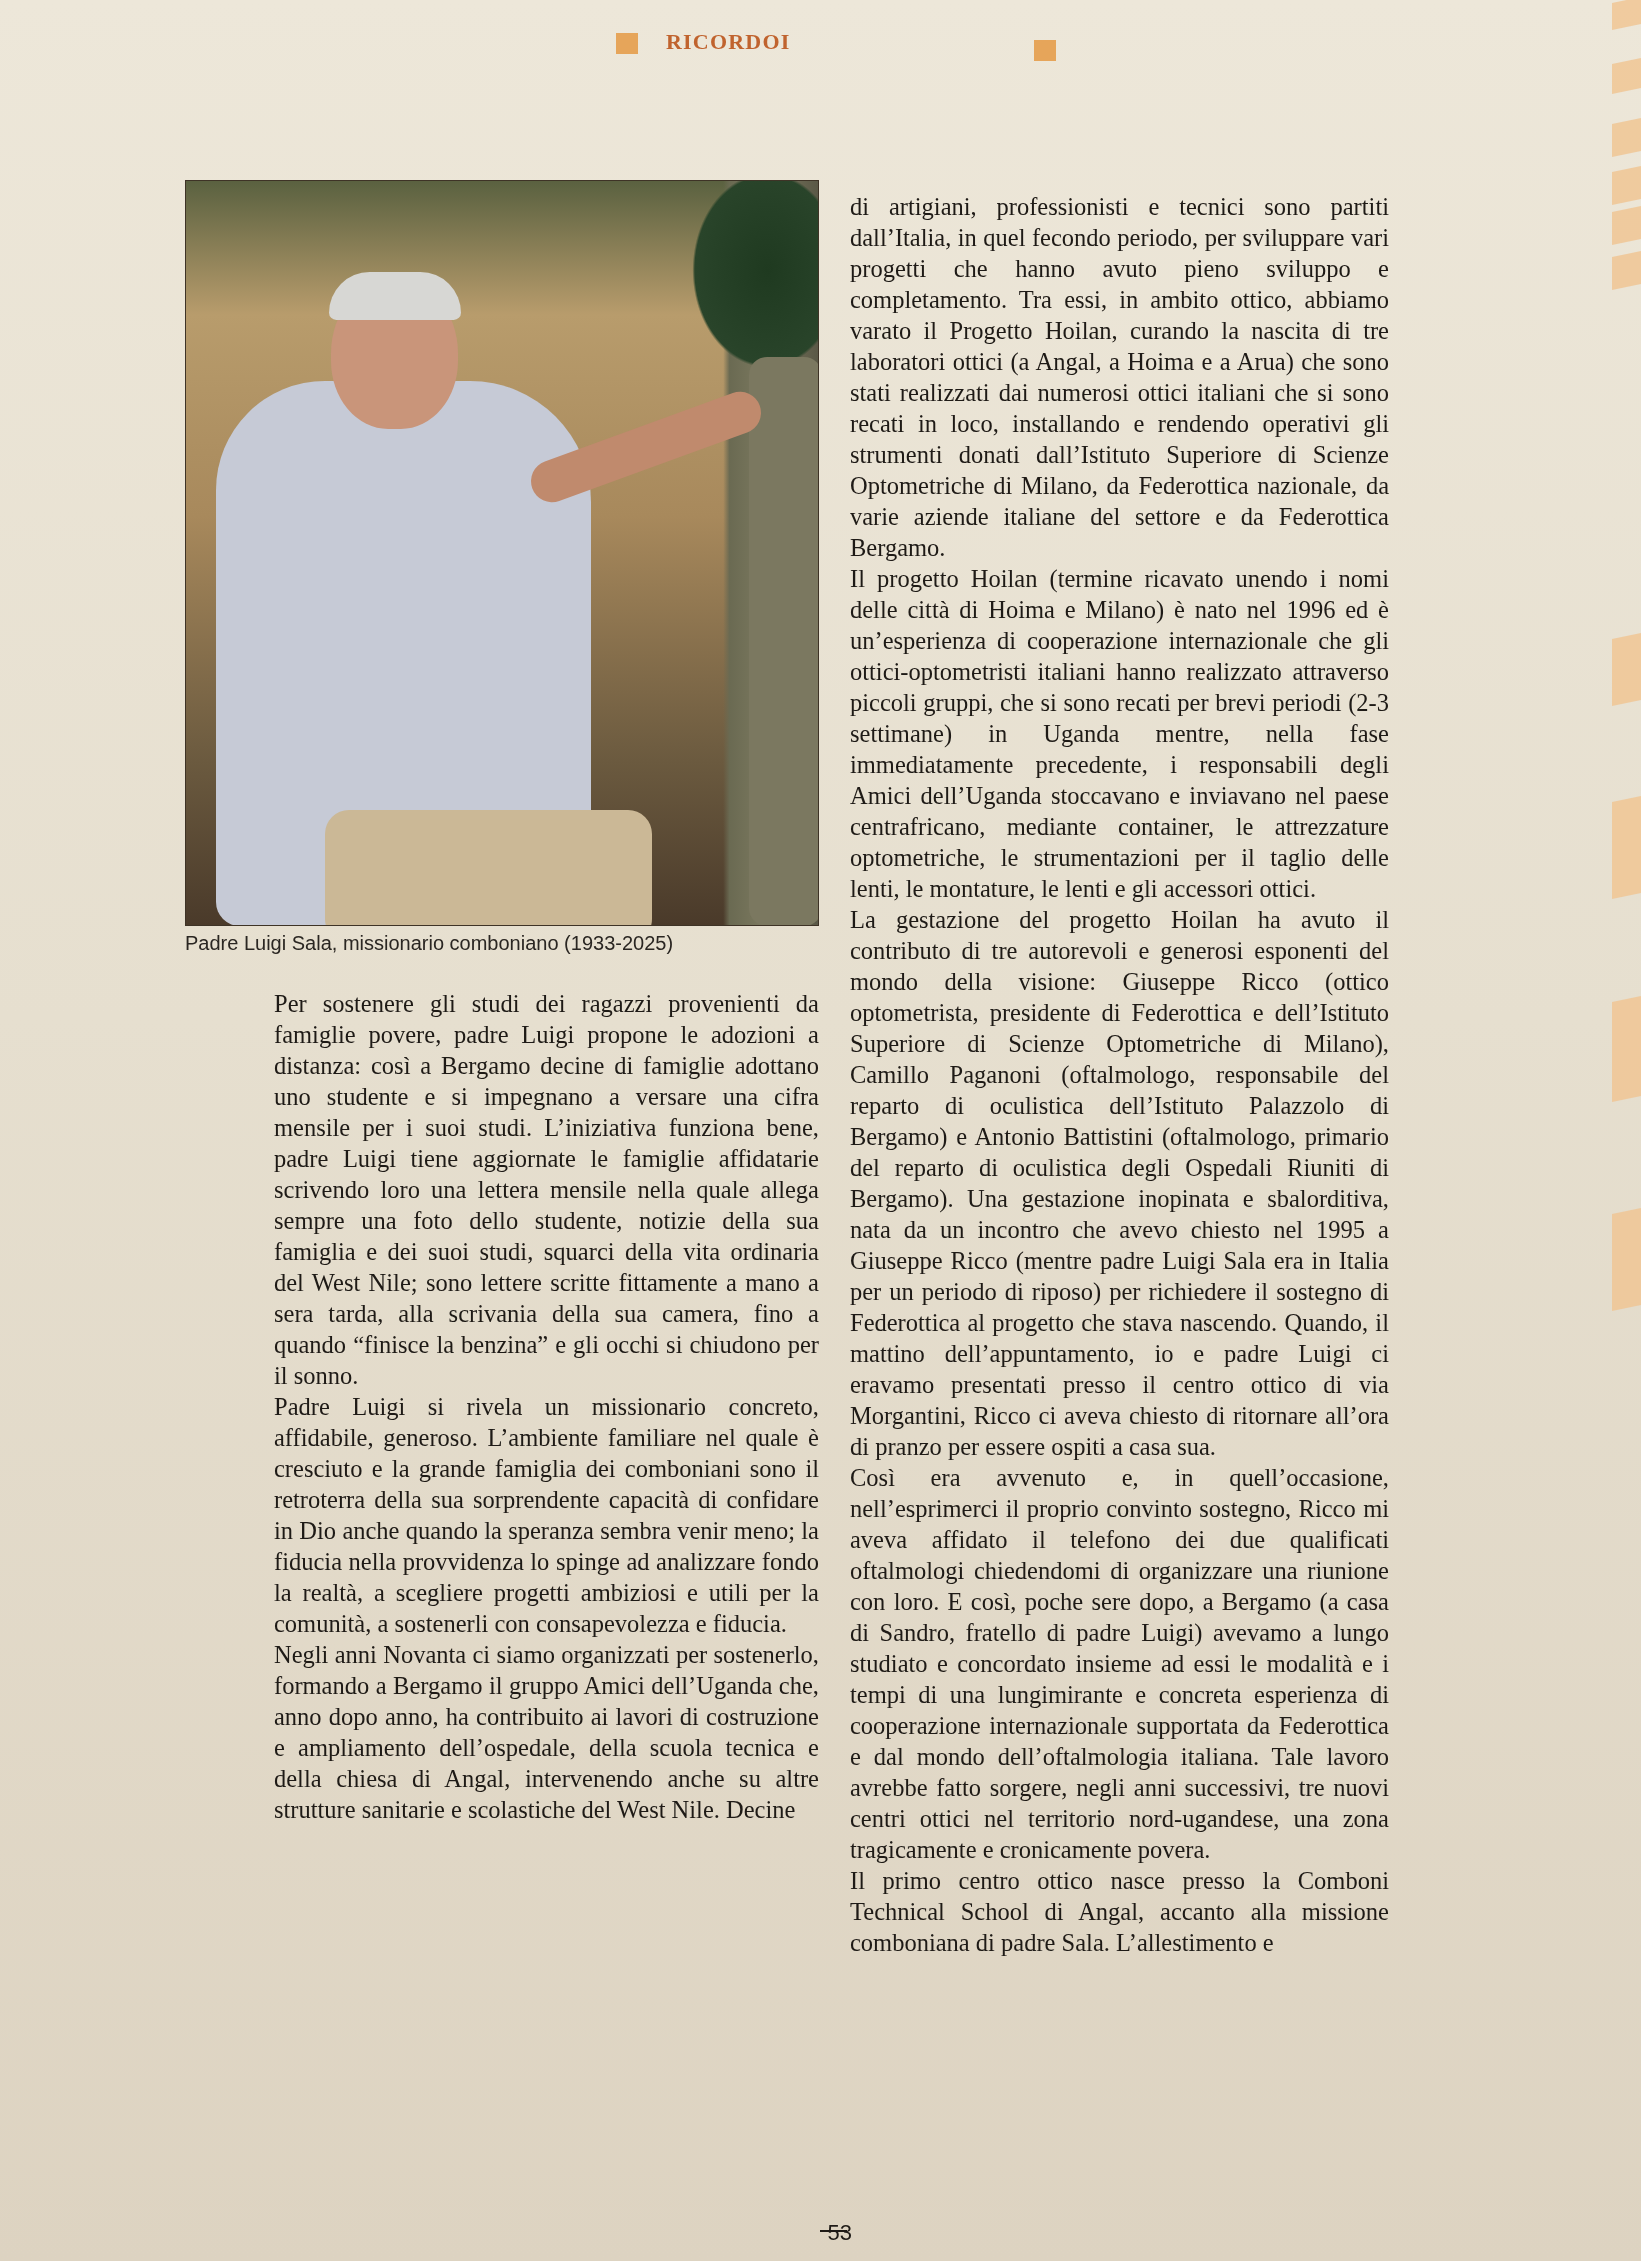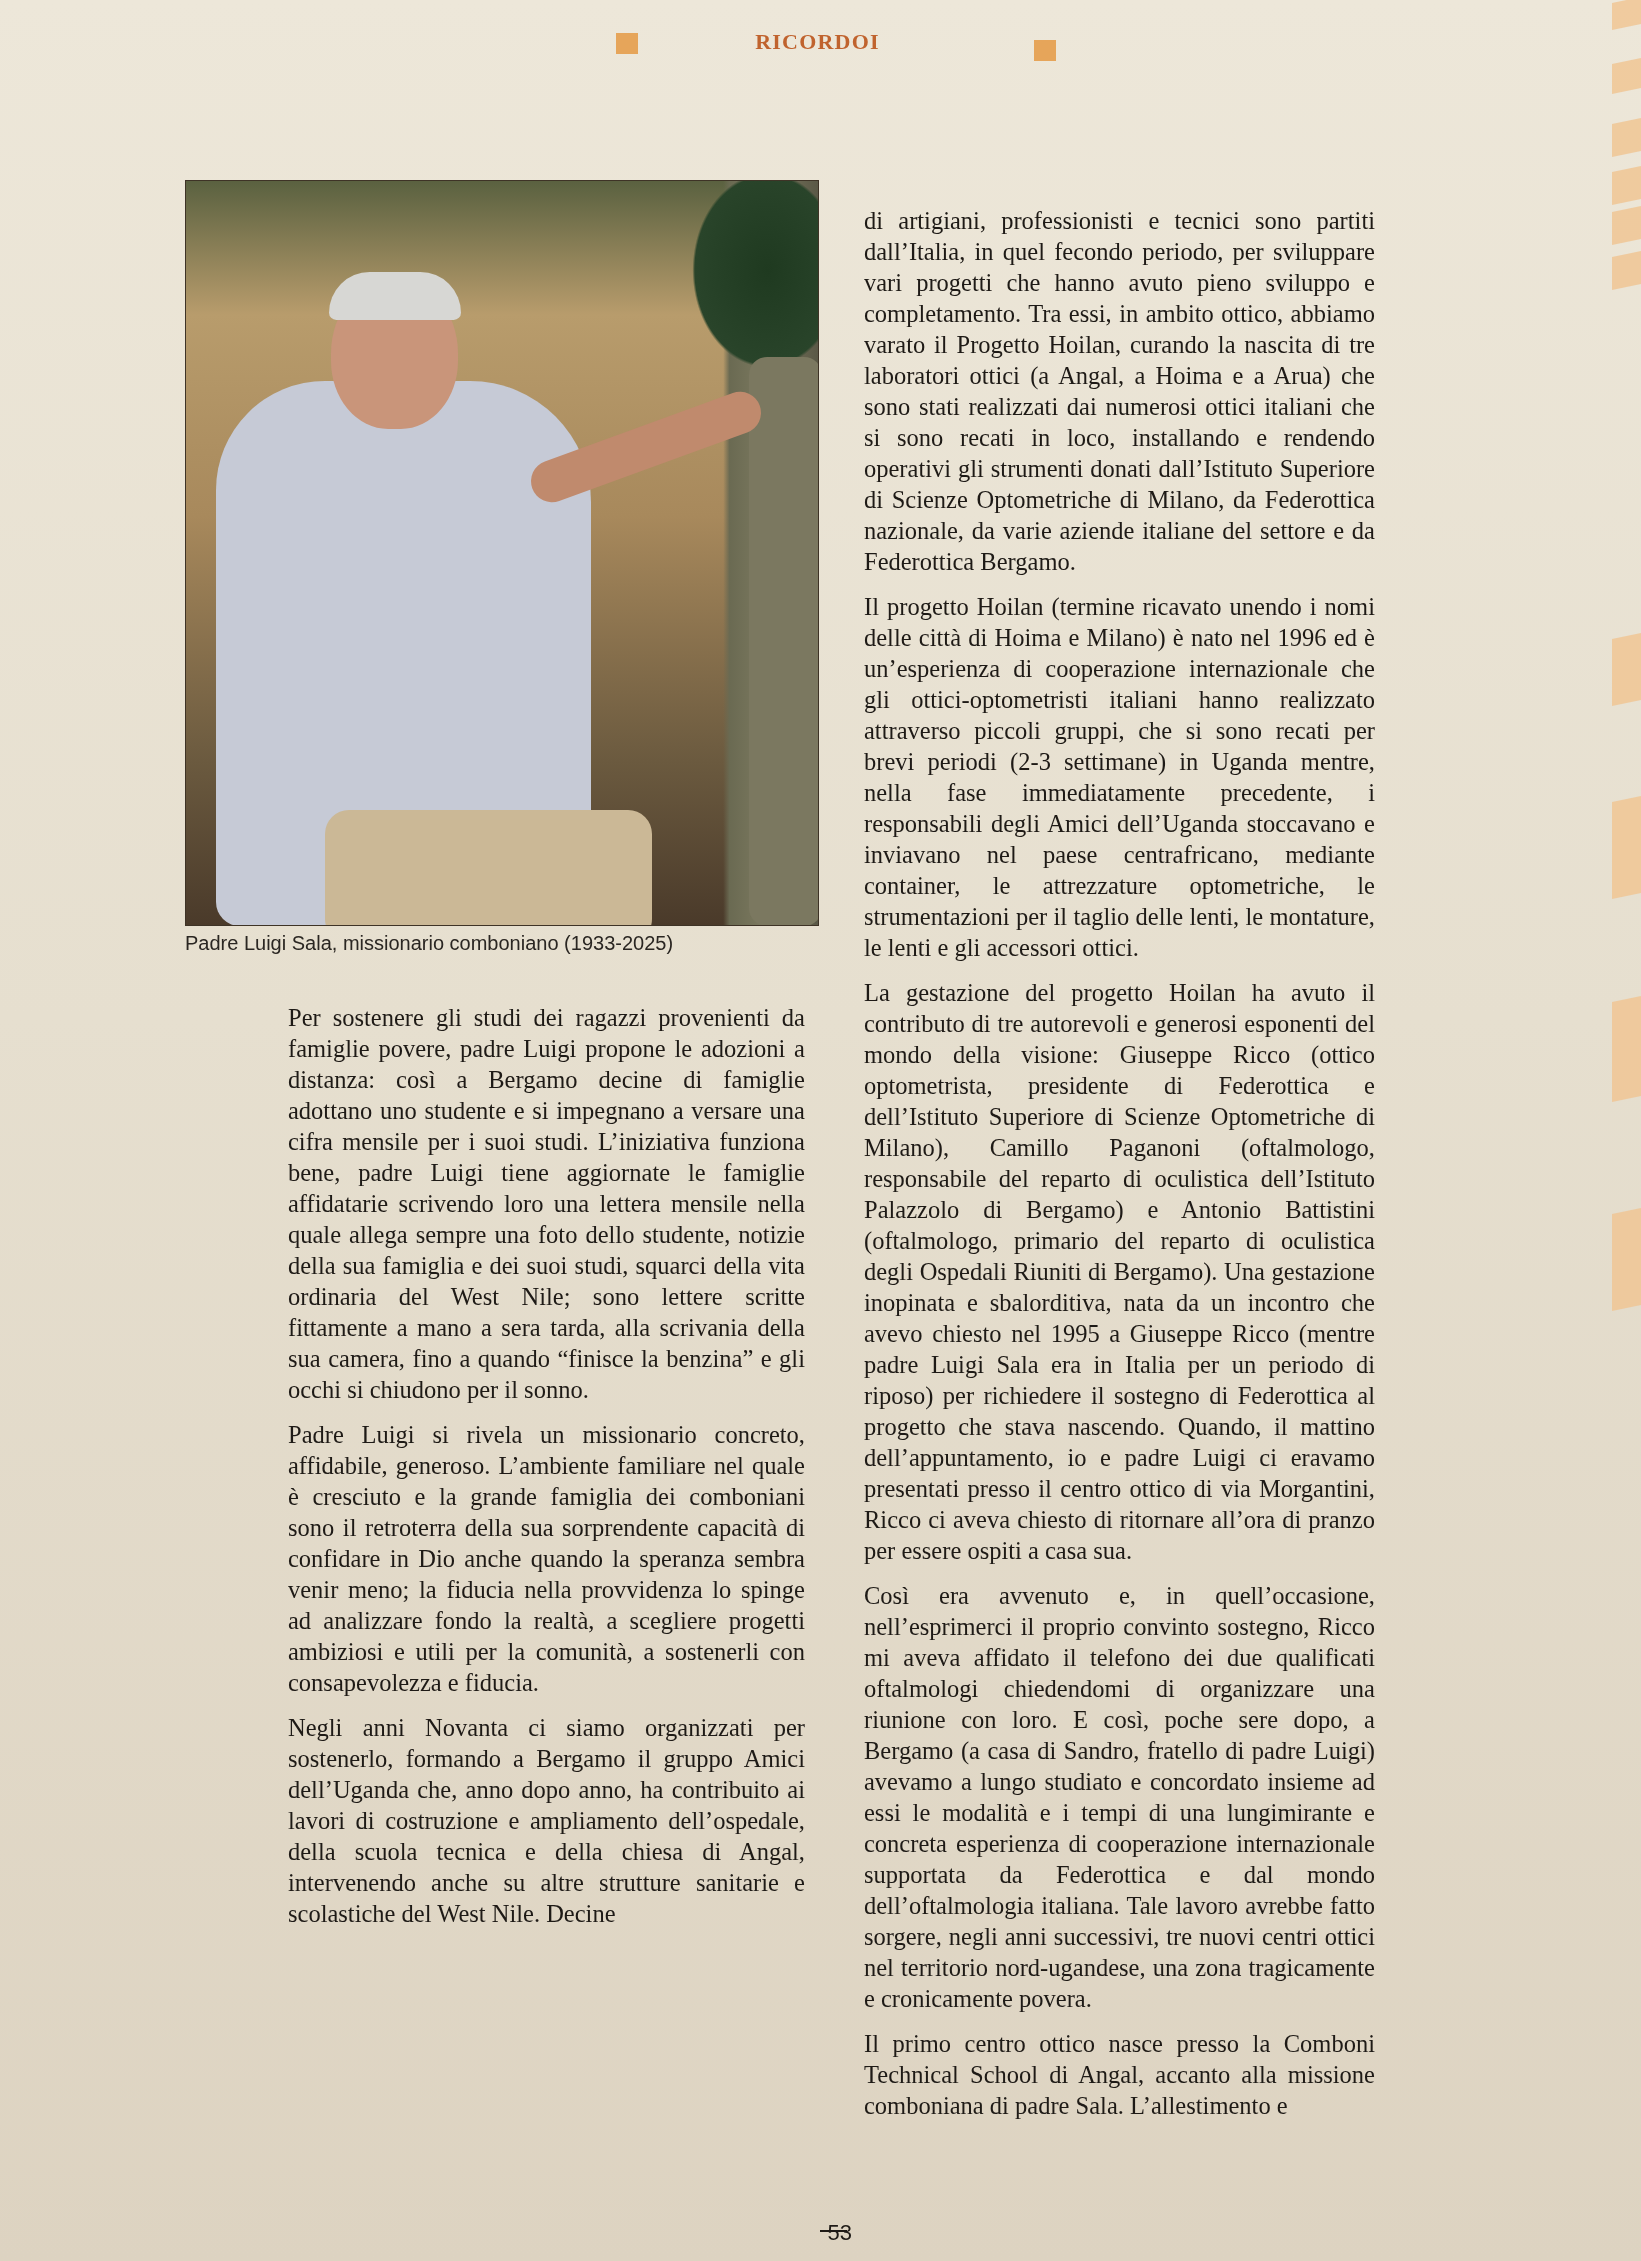--- a/index.html
+++ b/index.html
@@ -6,21 +6,21 @@
   body {
     width: 1641px; height: 2261px; position: relative; overflow: hidden;
     background: linear-gradient(180deg, #ede7d9 0%, #e6dfcf 45%, #ddd3c1 100%);
     font-family: "Liberation Serif", "DejaVu Serif", serif;
     color: #1e1a16;
   }
   .header-square { position: absolute; width: 22px; height: 20.6px; background: #e6a55a; }
   #sq-left { left: 616px; top: 33px; }
   #sq-right { left: 1034px; top: 40px; }
   .running-head {
-    position: absolute; left: 666px; top: 29px; width: 303px; text-align: center;
+    position: absolute; left: 666px; top: 29px; width: 303px; text-align: left;
     font-family: "Liberation Serif", serif; font-weight: bold; font-size: 22px;
     letter-spacing: 1.2px; color: #c0632e;
   }
   .stripes { position: absolute; right: 0; top: 0; width: 29px; height: 1332px; }
   .stripe { position: absolute; right: 0; width: 29px; background: #f0c594; opacity: 0.85; transform: skewY(-12deg); }
   .photo {
     position: absolute; left: 185px; top: 180px; width: 632px; height: 744px;
     overflow: hidden; border: 1.2px solid #3e3326;
     background:
       radial-gradient(ellipse 121px 157px at 92% 12%, #1f3a20 0%, #29442a 60%, transparent 62%),
@@ -51,21 +51,21 @@
     position: absolute; left: 563px; top: 176px; width: 73px; height: 569px;
     background: #7b7860; border-radius: 18px;
   }
   .caption {
     position: absolute; left: 185px; top: 932px; font-family: Liberation Sans, sans-serif;
     font-size: 20px; color: #2a2622;
   }
   .col { position: absolute; font-size: 24.5px; line-height: 31px; text-align: justify; }
   #col-left { left: 274px; top: 988px; width: 545px; }
   #col-right { left: 850px; top: 191px; width: 539px; }
-  .col p { margin: 14px; text-indent: 0; hyphens: manual; }
+  .col p { margin: 0; text-indent: 0; hyphens: manual; }
   .page-number {
     position: absolute; left: 816px; top: 2220px; width: 36px; text-align: right;
     font-family: "Liberation Sans", sans-serif; font-size: 22px; color: #1e1a16;
   }
   .page-rule { position: absolute; left: 820px; top: 2230px; width: 27px; height: 1.8px; background: #1e1a16; }
 </style>
 </head>
 <body>
 
 <div class="header-square" id="sq-left"></div>

